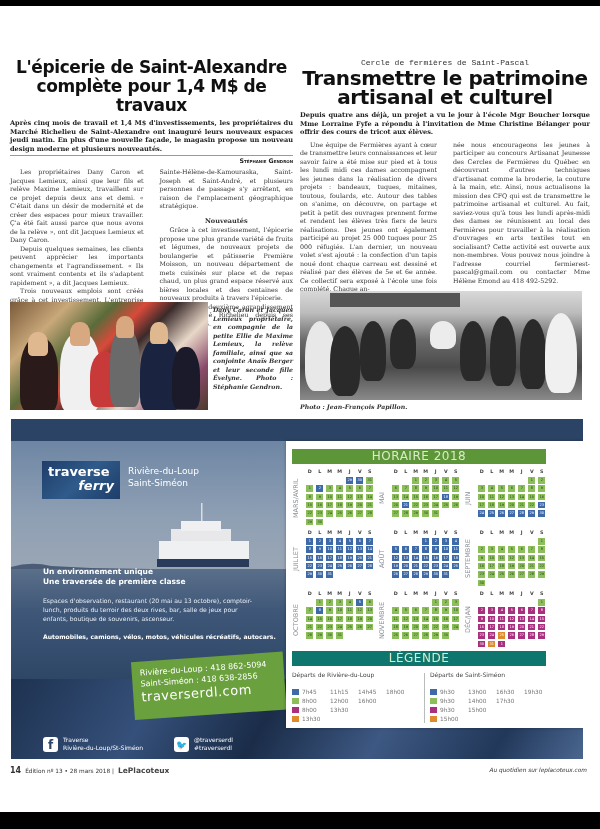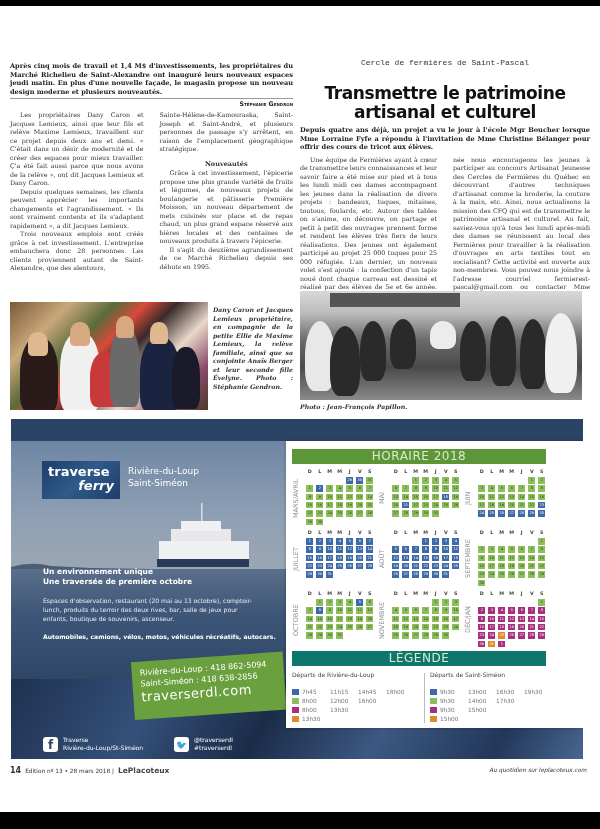--- a/index.html
+++ b/index.html
@@ -17,21 +17,21 @@
 .col{flex:1;font-size:6.3px;line-height:8.5px;text-align:justify;color:#333}
 .col p{text-indent:10px}
 .subhead{font-weight:bold;text-align:center;margin:6px 0 1px;font-size:6.5px}
 .photo1{position:absolute;left:10px;top:302px;width:198px;height:108px;overflow:hidden;background:linear-gradient(135deg,#7a5a3a 0%,#c9a87a 20%,#5a6b3a 35%,#d84a3a 45%,#3a2a2a 55%,#e8d8c8 70%,#8a4a6a 85%,#4a3a2a 100%)}
 .photo1 .p{position:absolute;border-radius:45% 45% 20% 20%}
 .cap1{position:absolute;left:213px;top:306px;width:80px;font-size:6.2px;line-height:8.5px;font-style:italic;font-weight:bold;text-align:justify;color:#333}
 
 
 .art2{position:absolute;left:300px;top:58px;width:290px}
 .kicker{font-family:Liberation Mono, monospace;font-size:8px;text-align:center;color:#333}
-.h2{font-family:"DejaVu Sans",sans-serif;font-weight:bold;font-size:17px;line-height:19px;text-align:center;color:#111;letter-spacing:-0.4px;margin-top:17px}
+.h2{font-family:"DejaVu Sans",sans-serif;font-weight:bold;font-size:20px;line-height:19px;text-align:center;color:#111;letter-spacing:-0.4px;margin-top:2px}
 .photo2{position:absolute;left:300px;top:291px;width:282px;height:109px;overflow:hidden;background:linear-gradient(180deg,#d8d8d8 0%,#bcbcbc 20%,#6a6a6a 45%,#4a4a4a 70%,#8a8a8a 100%)}
 .photo2 .k{position:absolute;border-radius:50% 50% 30% 30%;background:#2a2a2a}
 .cap2{position:absolute;left:300px;top:403px;font-size:6.2px;font-style:italic;font-weight:bold;color:#333}
 
 
 .ad{position:absolute;left:11px;top:419px;width:572px;height:340px;background:#2b4466;overflow:hidden}
 .adtop{position:absolute;left:0;top:0;width:572px;height:22px;background:#5d9639;color:#fff;font-family:"DejaVu Sans",sans-serif;font-size:8px;line-height:22px;padding-left:323px}
 .adtop b{font-weight:bold}
 .sky{position:absolute;left:0;top:22px;width:572px;height:128px;background:linear-gradient(180deg,#6e86a4 0%,#8fa0b4 60%,#9aa6b4 100%)}
 .sea{position:absolute;left:0;top:150px;width:572px;height:110px;background:linear-gradient(180deg,#5a6f8a 0%,#3e5677 40%,#2f4767 100%)}
@@ -71,20 +71,21 @@
 .footl .pg{font-weight:bold;font-size:8px}
 .footl .brand{font-weight:bold;font-size:7.5px;color:#444}
 .footr{position:absolute;right:13px;top:767px;font-family:"DejaVu Sans",sans-serif;font-style:italic;font-size:5.8px;color:#333}
 </style>
 </head>
 <body>
 
 <div class="topbar"></div>
 
 <div class="art1">
+  <h1 class="h1">L'épicerie de Saint-Alexandre complète pour 1,4 M$ de travaux</h1>
   <p class="lede">Après cinq mois de travail et 1,4 M$ d'investissements, les propriétaires du Marché Richelieu de Saint-Alexandre ont inauguré leurs nouveaux espaces jeudi matin. En plus d'une nouvelle façade, le magasin propose un nouveau design moderne et plusieurs nouveautés.</p>
   <div class="byline">Stéphanie Gendron</div>
   <div class="cols">
     <div class="col">
       <p>Les propriétaires Dany Caron et Jacques Lemieux, ainsi que leur fils et relève Maxime Lemieux, travaillent sur ce projet depuis deux ans et demi. « C'était dans un désir de modernité et de créer des espaces pour mieux travailler. Ç'a été fait aussi parce que nous avons de la relève », ont dit Jacques Lemieux et Dany Caron.</p>
       <p>Depuis quelques semaines, les clients peuvent apprécier les importants changements et l'agrandissement. « Ils sont vraiment contents et ils s'adaptent rapidement », a dit Jacques Lemieux.</p>
       <p>Trois nouveaux emplois sont créés grâce à cet investissement. L'entreprise embauchera donc 28 personnes. Les clients proviennent autant de Saint-Alexandre, que des alentours,</p>
     </div>
     <div class="col">
       <div>Sainte-Hélène-de-Kamouraska, Saint-Joseph et Saint-André, et plusieurs personnes de passage s'y arrêtent, en raison de l'emplacement géographique stratégique.</div>
@@ -152,21 +153,21 @@
   <div class="logo">
     <div>traverse</div>
     <div class="l2">ferry</div>
   </div>
   <div class="route">
     <div>Rivière-du-Loup</div>
     <div>Saint-Siméon</div>
   </div>
   <div class="tag">
     <div>Un environnement unique</div>
-    <div>Une traversée de première octobre</div>
+    <div>Une traversée de première classe</div>
   </div>
   <div class="desc">Espaces d'observation, restaurant (20 mai au 13 octobre), comptoir-lunch, produits du terroir des deux rives, bar, salle de jeux pour enfants, boutique de souvenirs, ascenseur.</div>
   <div class="desc2">Automobiles, camions, vélos, motos, véhicules récréatifs, autocars.</div>
   <div class="phone">
     <div class="ph">Rivière-du-Loup : 418 862-5094</div>
     <div class="ph">Saint-Siméon : 418 638-2856</div>
     <div class="url">traverserdl.com</div>
   </div>
   <div class="social" style="left:32px">
     <div class="sicon">f</div>

